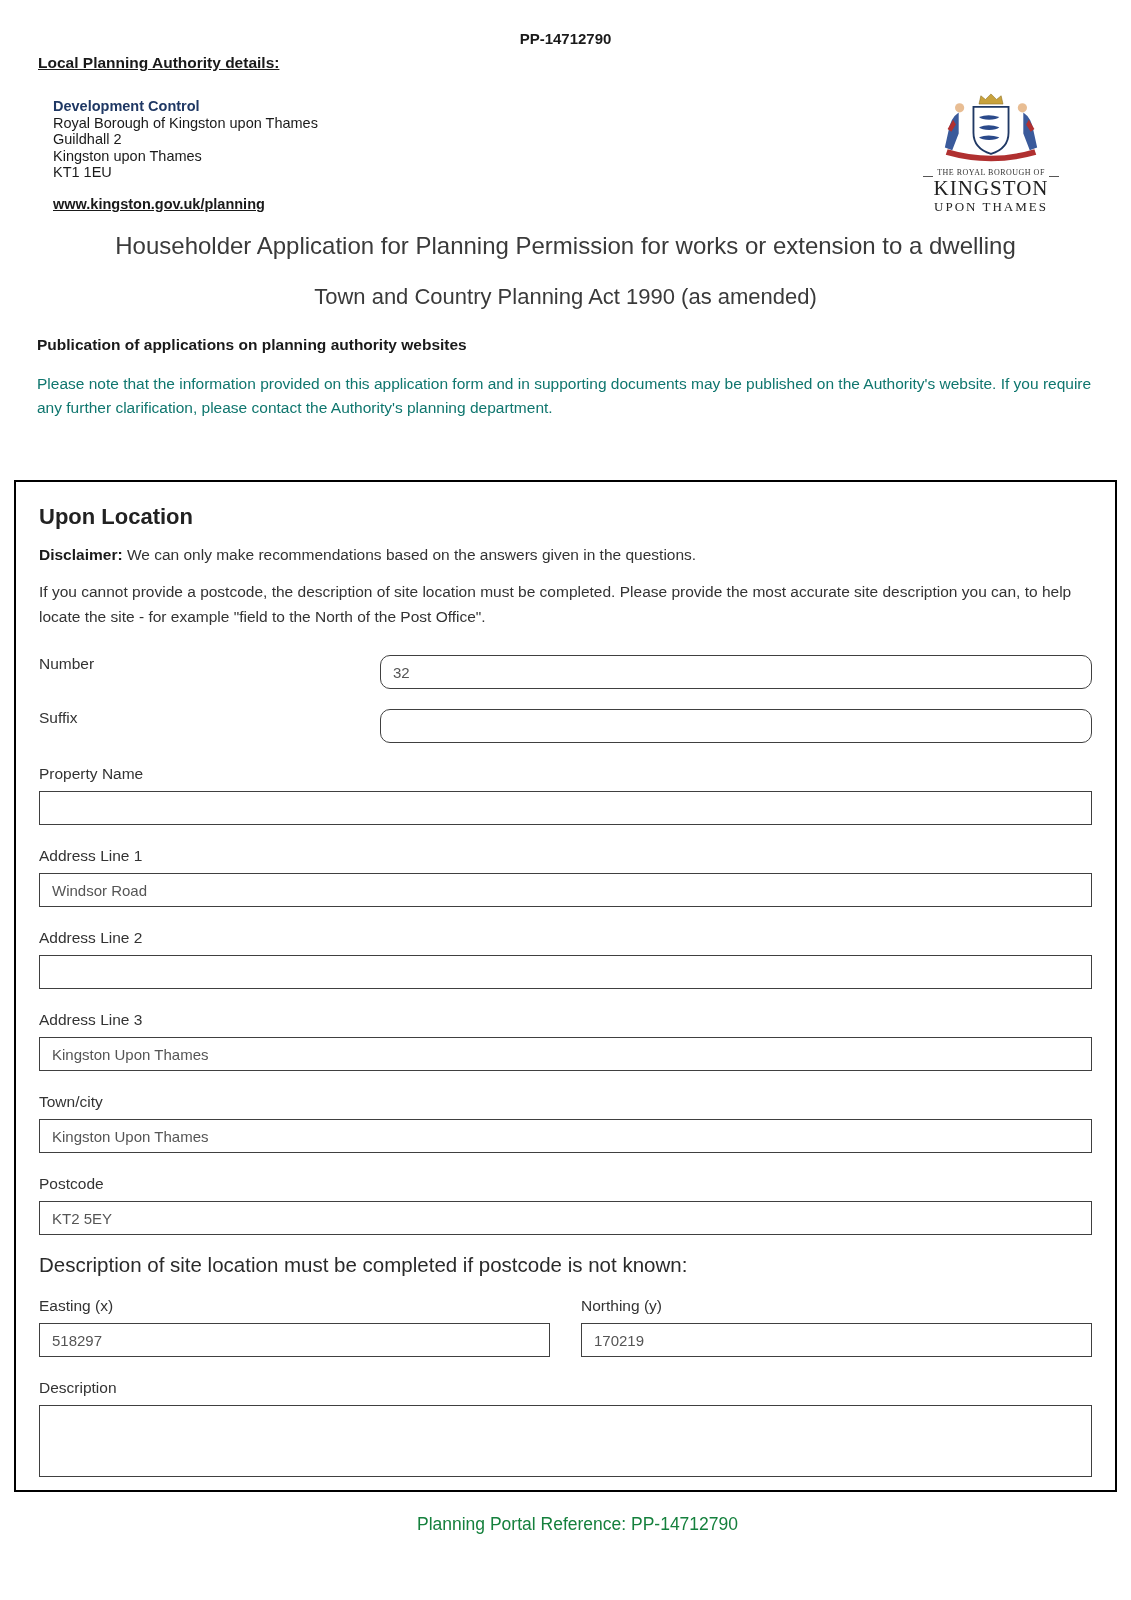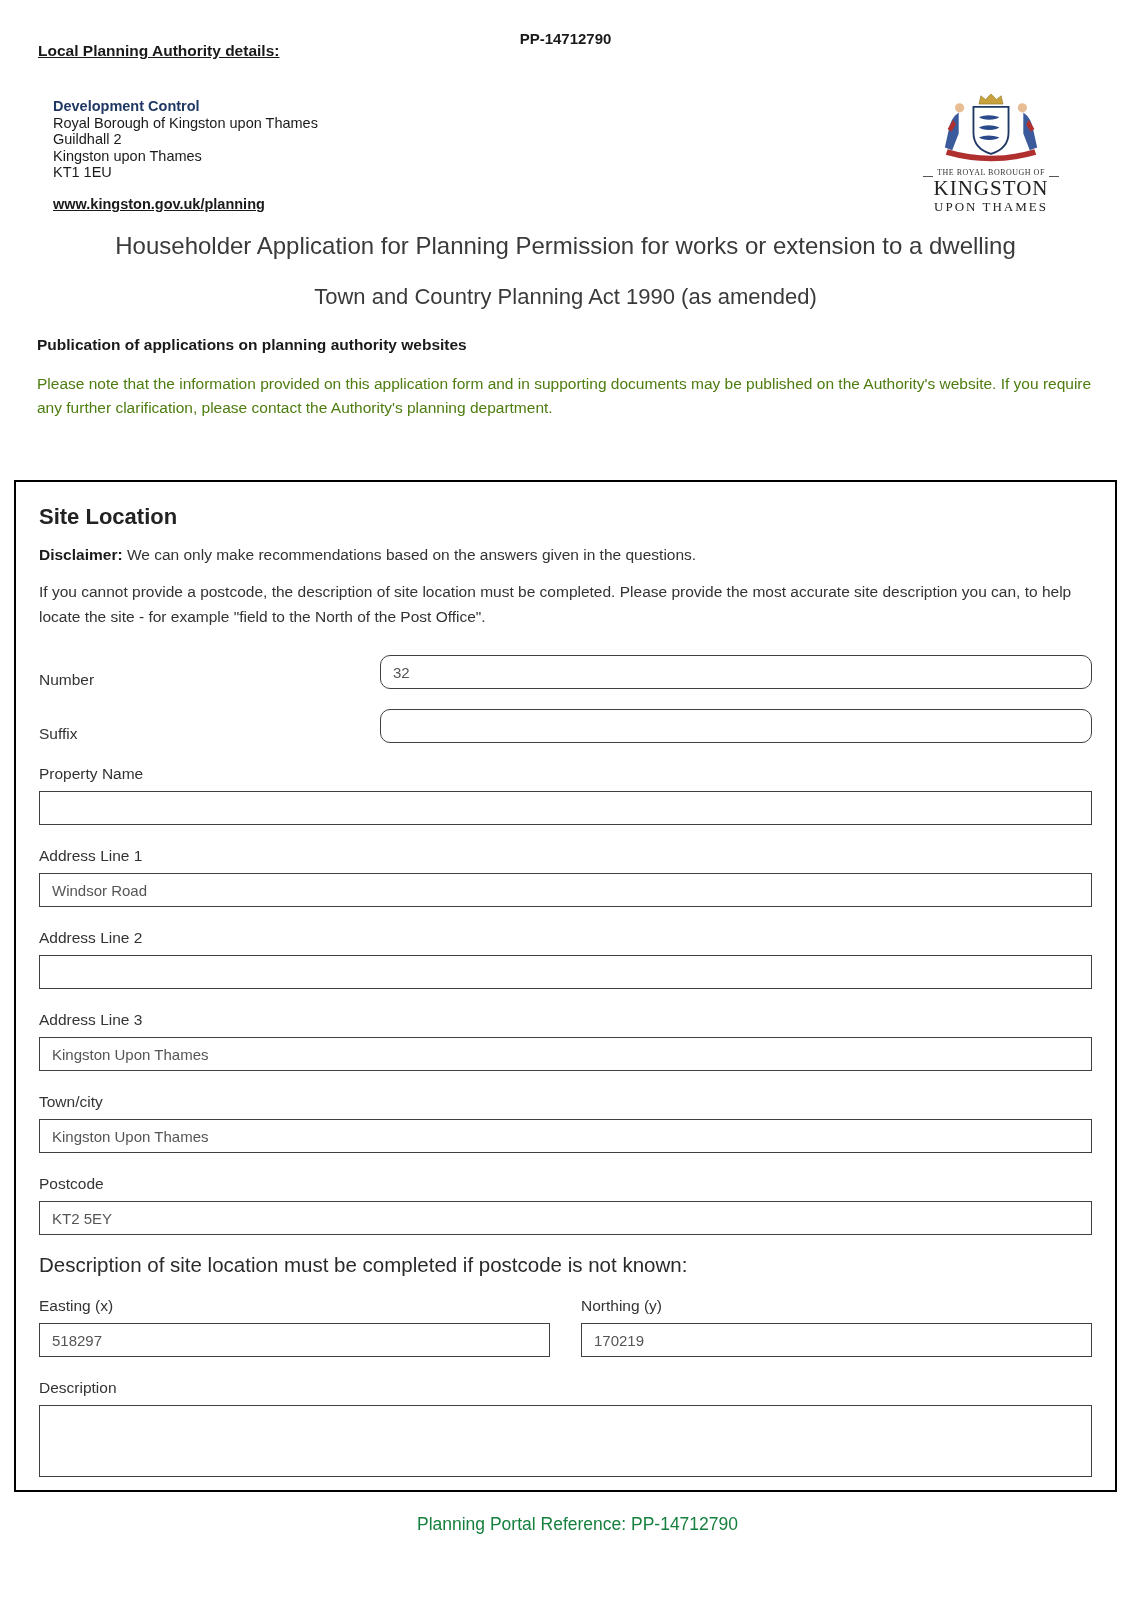--- a/index.html
+++ b/index.html
@@ -6,21 +6,21 @@
   html,body { background:#ffffff; }
   body {
     width:1131px; height:1600px; position:relative;
     font-family:"Liberation Sans", sans-serif; color:#333;
     overflow:hidden;
   }
 
   .ref-top { position:absolute; top:30px; left:0; width:100%; text-align:center;
              font-weight:bold; font-size:15px; color:#1a1a1a; }
 
-  .lpa-heading { position:absolute; top:42px; left:38px; font-weight:bold;
+  .lpa-heading { position:absolute; top:54px; left:38px; font-weight:bold;
                  text-decoration:underline; font-size:15.5px; color:#1a1a1a; }
 
   .lpa-block { position:absolute; top:98px; left:53px; font-size:14.5px;
                line-height:16.5px; color:#1a1a1a; }
   .lpa-name { font-weight:bold; color:#1f3864; }
 
   .website { position:absolute; top:196px; left:53px; font-weight:bold;
              text-decoration:underline; font-size:14.5px; color:#1a1a1a; cursor:pointer; }
 
   .logo { position:absolute; top:92px; left:923px; width:136px; text-align:center; }
@@ -35,39 +35,39 @@
                  letter-spacing:2px; color:#222; line-height:15px; }
 
   .title { position:absolute; top:232px; left:0; width:100%; text-align:center;
            font-size:24px; color:#3a3a3a; }
   .subtitle { position:absolute; top:284px; left:0; width:100%; text-align:center;
               font-size:22px; color:#3a3a3a; }
 
   .pub-heading { position:absolute; top:336px; left:37px; font-weight:bold;
                  font-size:15.5px; color:#1a1a1a; }
   .pub-note { position:absolute; top:372px; left:37px; width:1058px;
-              font-size:15.5px; line-height:24px; color:#4d7c0f; }
+              font-size:15.5px; line-height:24px; color:#0f766e; }
 
   .form-box { position:absolute; top:480px; left:14px; width:1103px; height:1012px;
               border:2px solid #000; padding:0 23px; overflow:hidden; background:#fff; }
 
   .section-heading { margin-top:22px; font-size:22px; font-weight:bold; color:#222; }
   .disclaimer { margin-top:16px; font-size:15.5px; color:#333; }
   .disclaimer b { color:#1a1a1a; }
   .instructions { margin-top:15px; font-size:15.5px; line-height:25px; color:#333; }
 
   label { font-size:15.5px; color:#333; }
 
   input[type="text"], textarea {
     height:34px; border:1px solid #404040; background:#fff;
     font-family:"Liberation Sans", sans-serif; font-size:15px; color:#555;
     padding:0 12px; outline:none;
   }
 
-  .inline-row { display:flex; align-items:flex-end; }
+  .inline-row { display:flex; align-items:flex-start; }
   .inline-row label { width:341px; flex:0 0 341px; }
   .inline-row input { flex:1; min-width:0;border-radius:10px; }
   .row-number { margin-top:26px; }
   .row-suffix { margin-top:20px; }
 
   .stacked { margin-top:22px; }
   .stacked label { display:block;margin-top:13px; }
   .stacked input { display:block; margin-top:8px; width:100%; }
 
   .desc-heading { margin-top:18px; font-size:20.5px; color:#2a2a2a; }
@@ -136,21 +136,21 @@
   <div class="logo-bottom">UPON THAMES</div>
 </div>
 
 <div class="title">Householder Application for Planning Permission for works or extension to a dwelling</div>
 <div class="subtitle">Town and Country Planning Act 1990 (as amended)</div>
 
 <div class="pub-heading">Publication of applications on planning authority websites</div>
 <div class="pub-note">Please note that the information provided on this application form and in supporting documents may be published on the Authority's website. If you require any further clarification, please contact the Authority's planning department.</div>
 
 <div class="form-box">
-  <h2 class="section-heading">Site Location</h2>
+  <h2 class="section-heading">Upon Location</h2>
 
   <div class="disclaimer">
     <b>Disclaimer:</b>
     <span>We can only make recommendations based on the answers given in the questions.</span>
   </div>
 
   <div class="instructions">If you cannot provide a postcode, the description of site location must be completed. Please provide the most accurate site description you can, to help locate the site - for example "field to the North of the Post Office".</div>
 
   <div class="inline-row row-number">
     <label>Number</label>

